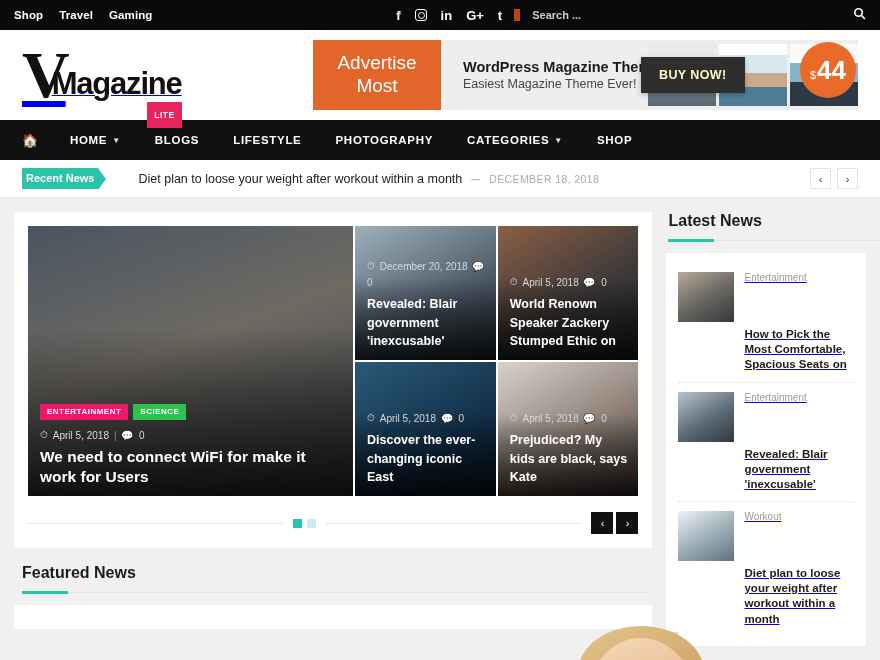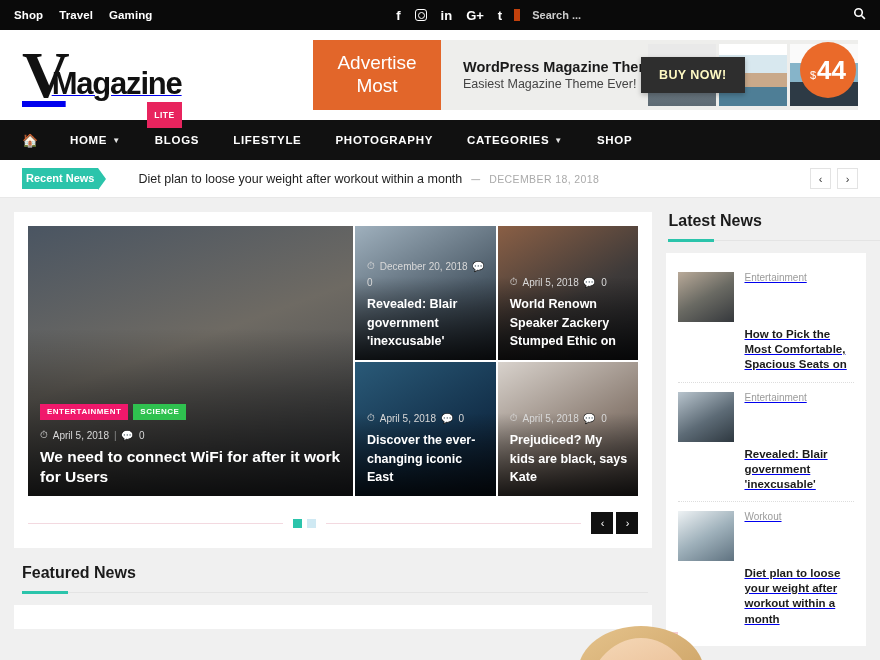--- a/index.html
+++ b/index.html
@@ -401,21 +401,21 @@
                 <span class="badge pink">ENTERTAINMENT</span>
                 <span class="badge green">SCIENCE</span>
               </span>
               <span class="metaline">
                 <span>⏱</span>
                 <span>April 5, 2018</span>
                 <span class="dot-sep">|</span>
                 <span>💬</span>
                 <span>0</span>
               </span>
-              <span class="hero-title-big">We need to connect WiFi for after it work for Users</span>
+              <span class="hero-title-big">We need to connect WiFi for make it work for Users</span>
             </span>
           </a>
 
           <div class="hero-right">
             <div class="hero-row">
 
               <a href="#" class="hero-cell hc1">
                 <span class="shade"></span>
                 <span class="hero-meta">
                   <span class="metaline">

